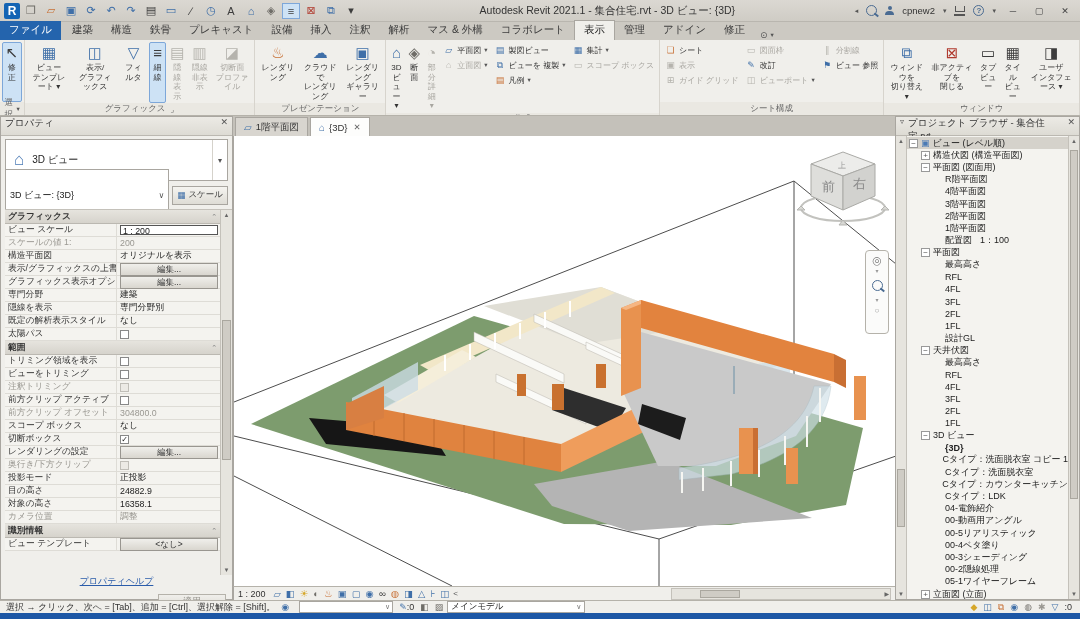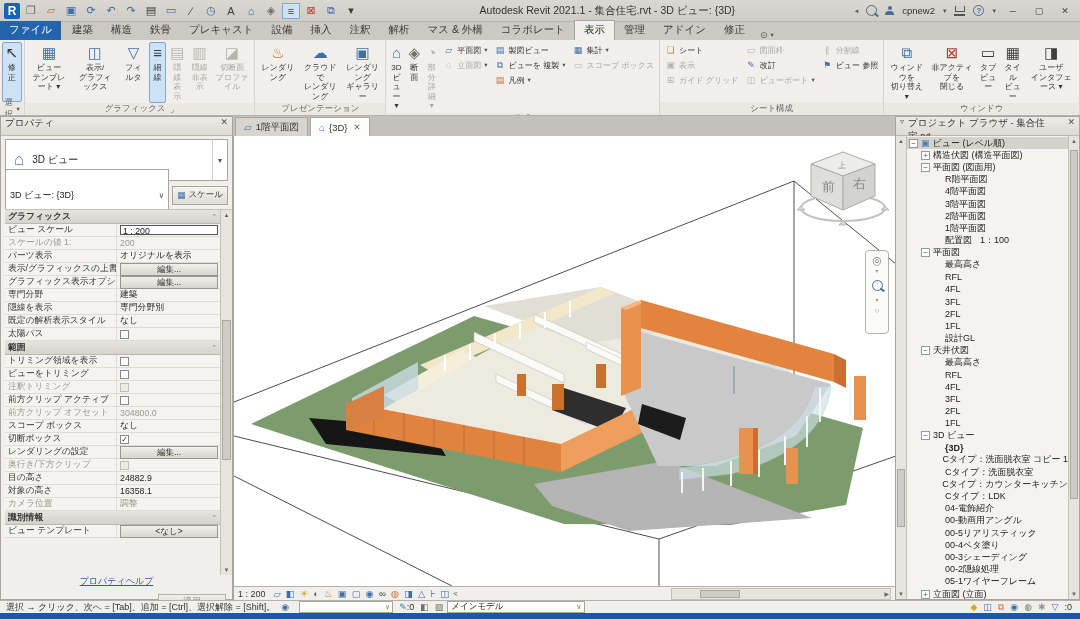--- a/index.html
+++ b/index.html
@@ -463,21 +463,21 @@
               <div class="pl">ビュー スケール</div>
               <div class="pv">
                 <div class="pinput">1 : 200</div>
               </div>
             </div>
             <div class="prow dis">
               <div class="pl">スケールの値  1:</div>
               <div class="pv">200</div>
             </div>
             <div class="prow">
-              <div class="pl">パーツ表示</div>
+              <div class="pl">構造平面図</div>
               <div class="pv">オリジナルを表示</div>
             </div>
             <div class="prow">
               <div class="pl">表示/グラフィックスの上書き</div>
               <div class="pv">
                 <div class="pbtn">編集...</div>
               </div>
             </div>
             <div class="prow">
               <div class="pl">グラフィックス表示オプション</div>
@@ -549,20 +549,24 @@
               <div class="pl">レンダリングの設定</div>
               <div class="pv">
                 <div class="pbtn">編集...</div>
               </div>
             </div>
             <div class="prow dis">
               <div class="pl">奥行き/下方クリップ</div>
               <div class="pv">
                 <span class="pchk dis"></span>
               </div>
+            </div>
+            <div class="prow">
+              <div class="pl">投影モード</div>
+              <div class="pv">正投影</div>
             </div>
             <div class="prow">
               <div class="pl">目の高さ</div>
               <div class="pv">24882.9</div>
             </div>
             <div class="prow">
               <div class="pl">対象の高さ</div>
               <div class="pv">16358.1</div>
             </div>
             <div class="prow dis">

